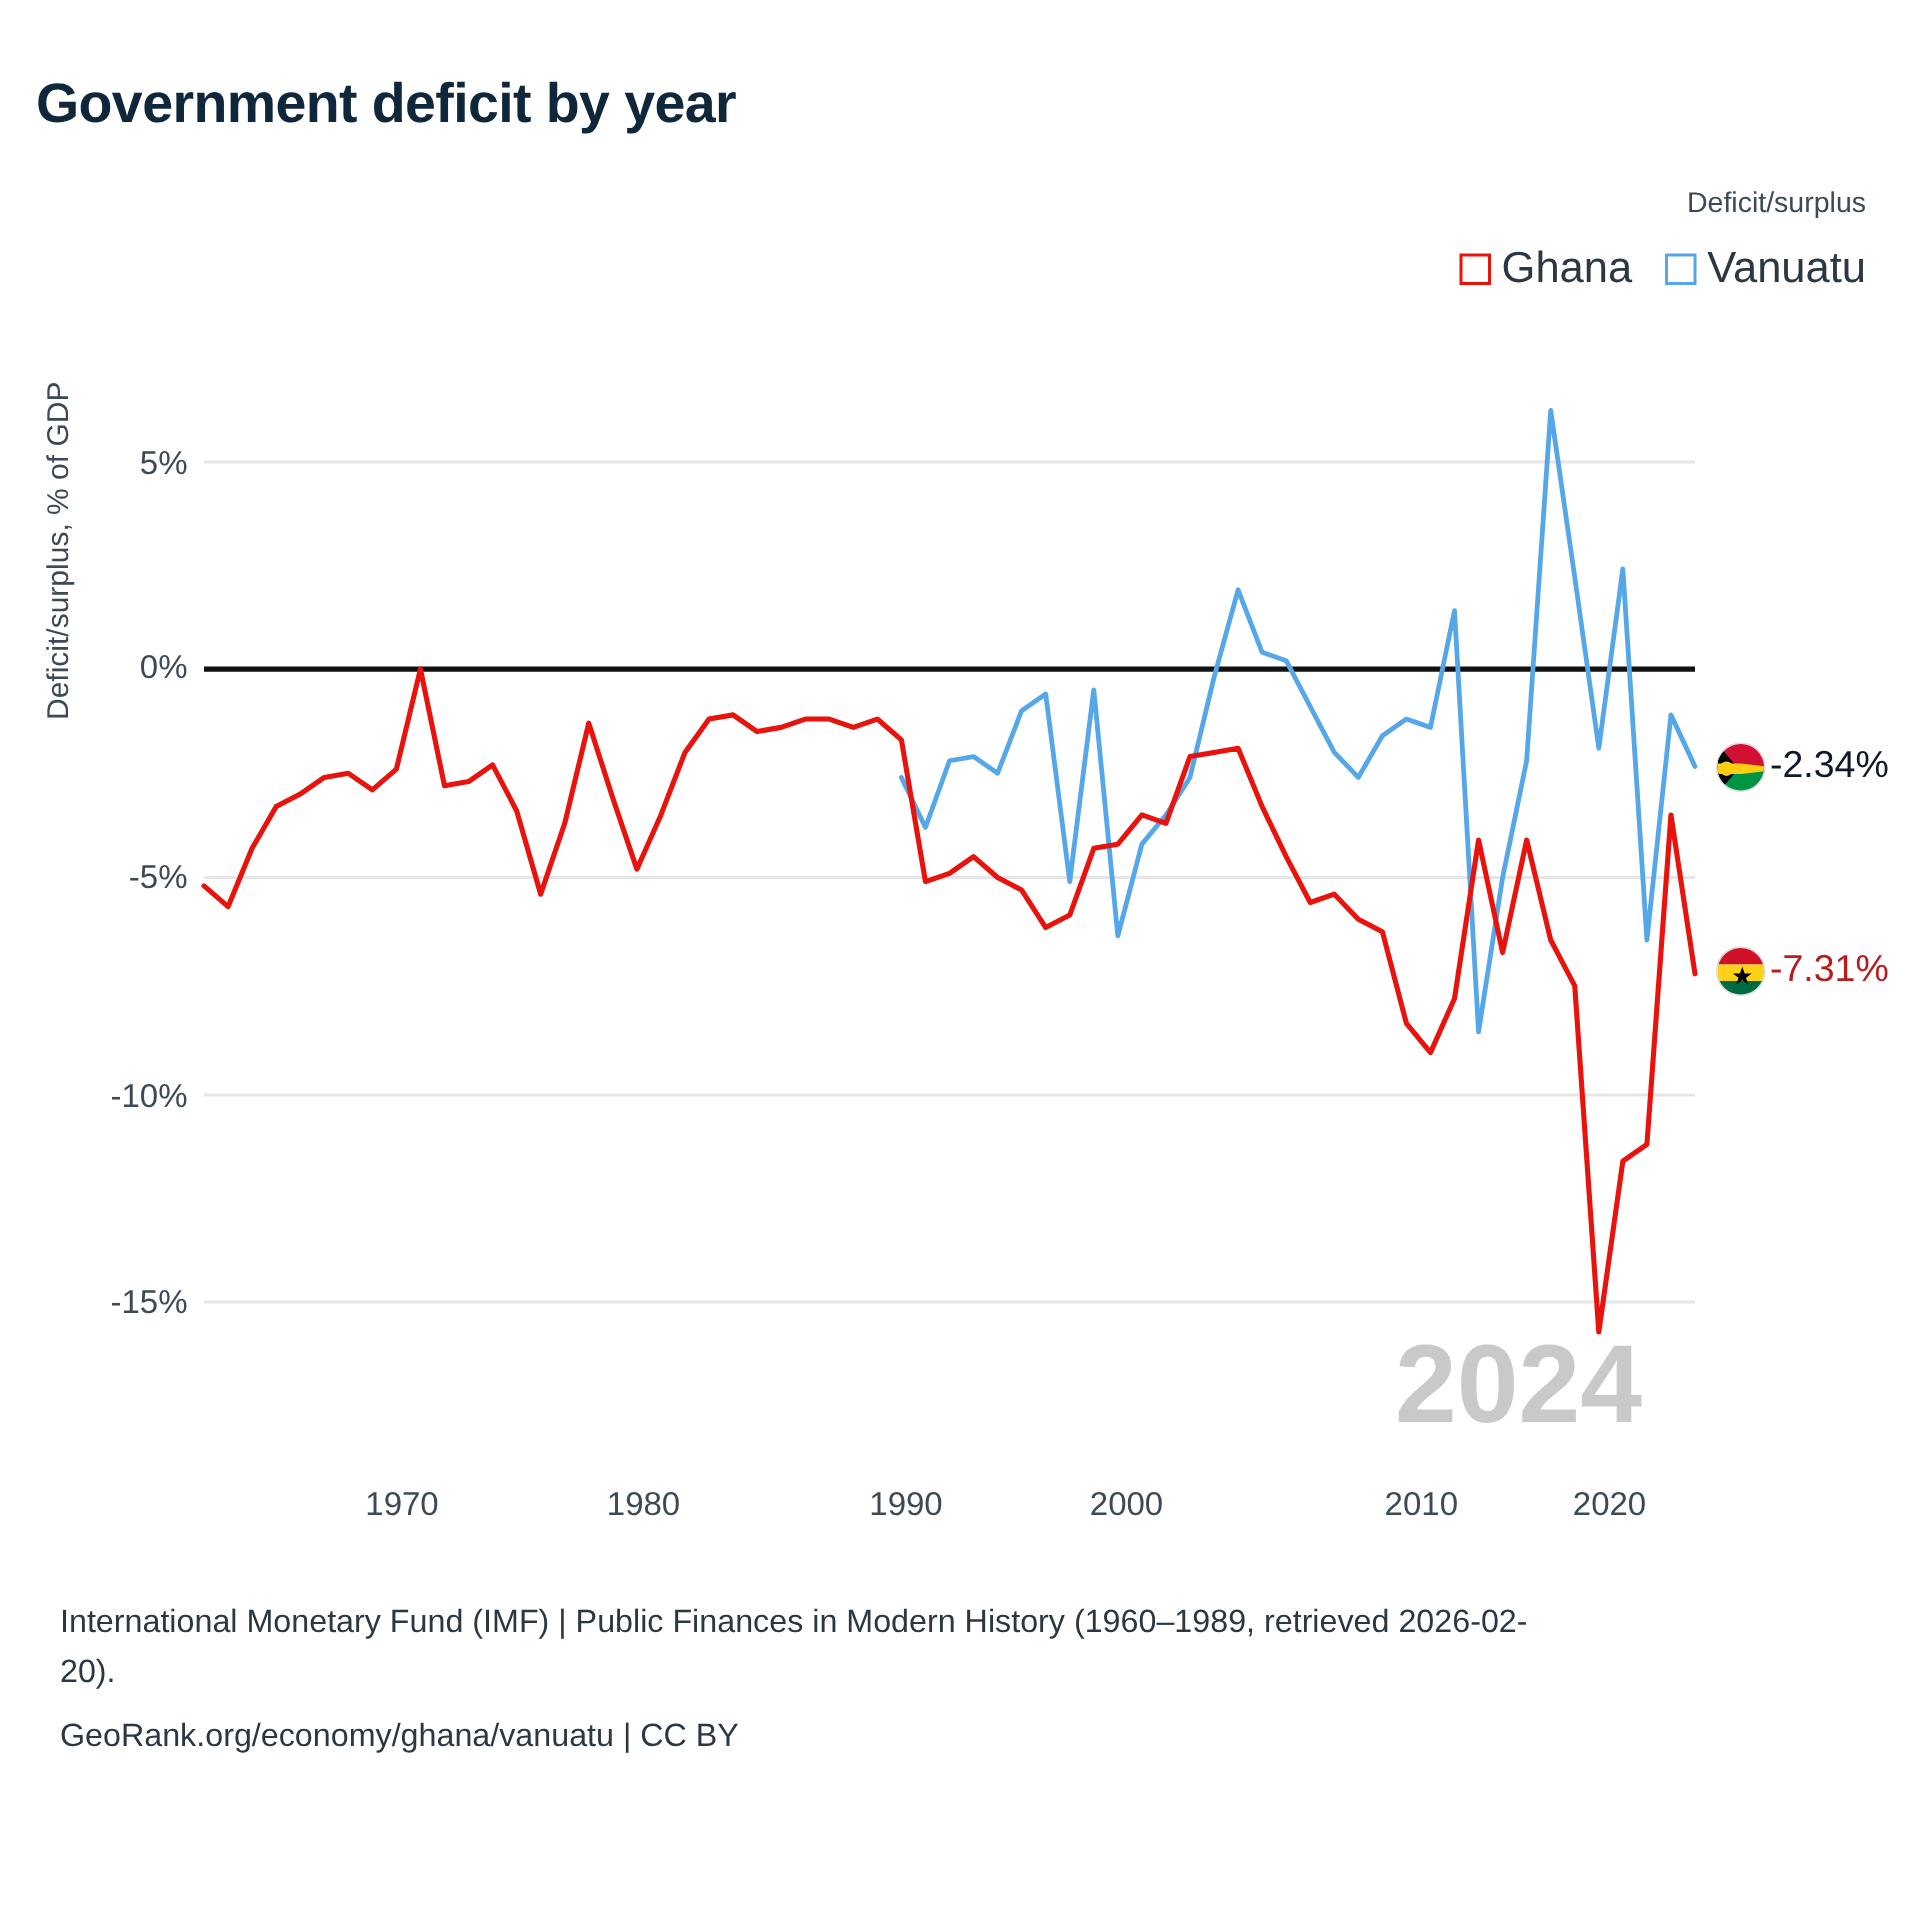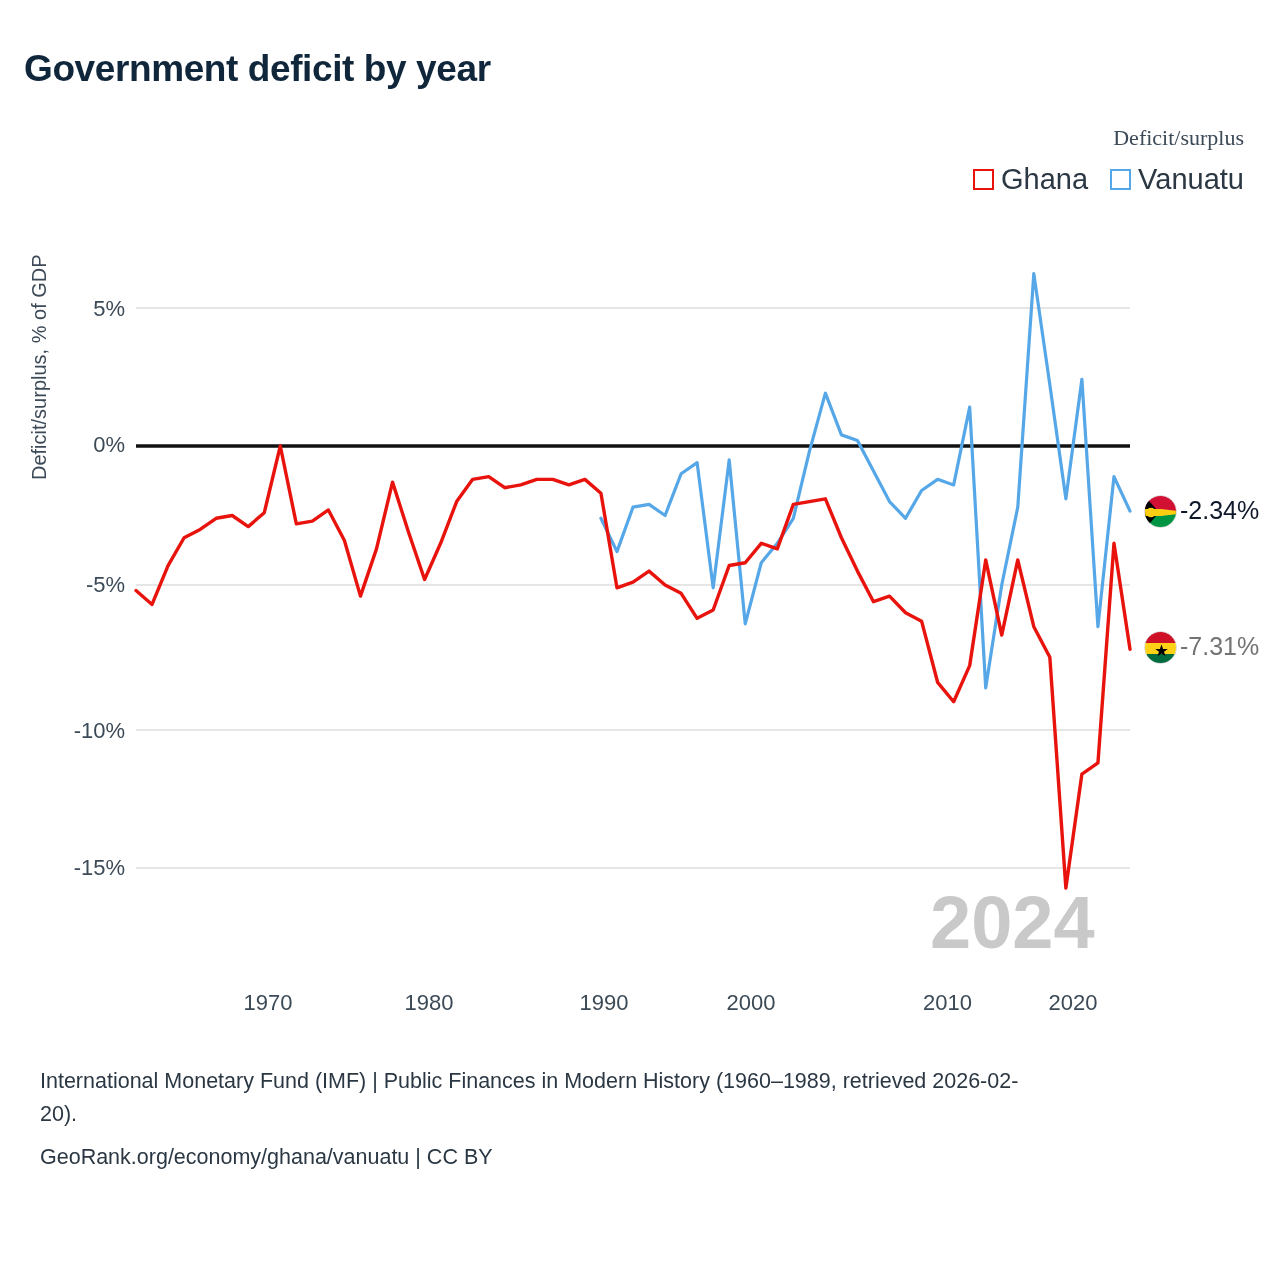--- a/index.html
+++ b/index.html
@@ -26,24 +26,23 @@
     top: 48px;
     font-size: 37px;
     font-weight: bold;
     color: #10263b;
     letter-spacing: -0.4px;
   }
   .legend-title {
     position: absolute;
     right: 36px;
     top: 125px;
-    font-size: 22px;
+    font-size: 19px;
     color: #3c4a57;
     text-align: right;
-    font-family: Liberation Serif, serif;
   }
   .legend-row {
     position: absolute;
     right: 36px;
     top: 163px;
     display: flex;
     align-items: center;
     gap: 22px;
     font-size: 29px;
     color: #2b3844;
@@ -187,21 +186,21 @@
   <div class="end-label" style="left:1180px; top:496px; color:#0f172a;">-2.34%</div>
 
   <div class="flag-badge" style="left:1144px; top:631px;">
     <svg viewBox="0 0 33 33" width="33" height="33">
       <rect x="0" y="0" width="33" height="11" fill="#ce1126"></rect>
       <rect x="0" y="11" width="33" height="11" fill="#fcd116"></rect>
       <rect x="0" y="22" width="33" height="11" fill="#006b3f"></rect>
       <polygon points="16.5,12.5 18.1,17.0 22.8,17.0 19.0,19.8 20.5,24.3 16.5,21.5 12.5,24.3 14.0,19.8 10.2,17.0 14.9,17.0" fill="#000000"></polygon>
     </svg>
   </div>
-  <div class="end-label" style="left:1180px; top:632px; color:#737373;">-7.31%</div>
+  <div class="end-label" style="left:1180px; top:632px; color:#b91c1c;">-7.31%</div>
 
   <div class="footer">
     <span class="src-line">International Monetary Fund (IMF) | Public Finances in Modern History (1960–1989, retrieved 2026-02-</span>
     <span class="src-line">20).</span>
     <span class="credit">GeoRank.org/economy/ghana/vanuatu | CC BY</span>
   </div>
 
 </div>
 
 </body></html>

